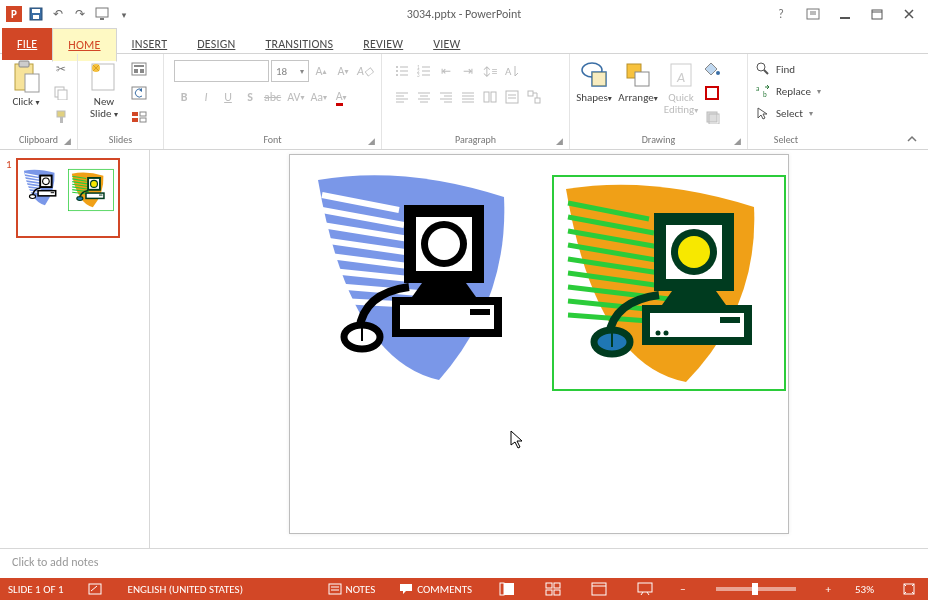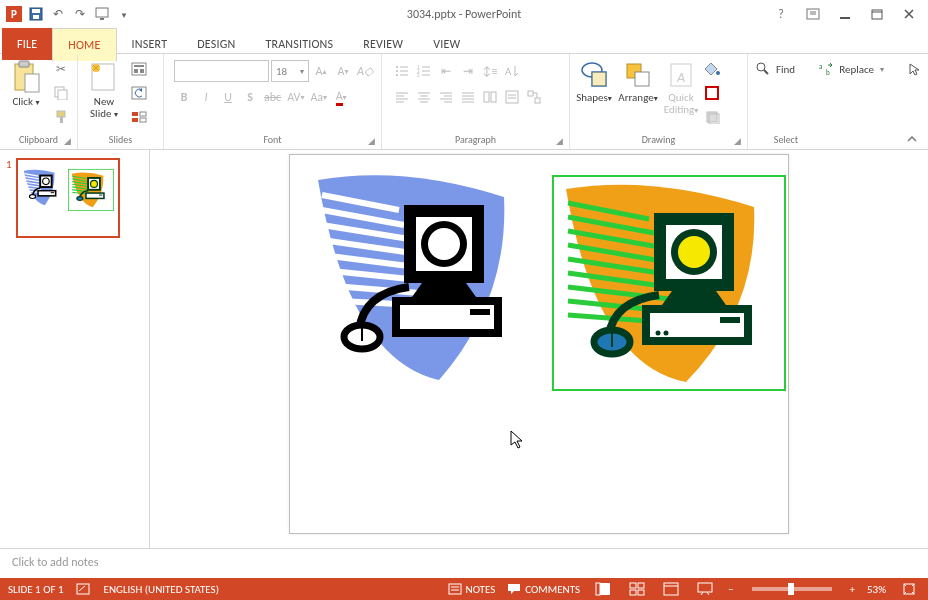--- a/index.html
+++ b/index.html
@@ -8,21 +8,21 @@
 
 .titlebar { height: 28px; background: #fff; display: flex; align-items: center; position: relative; }
 .qat { display: flex; align-items: center; gap: 2px; padding-left: 4px; }
 .qat .ico { width: 20px; height: 20px; display: flex; align-items: center; justify-content: center; color: #666; }
 .title { position: absolute; left: 50%; transform: translateX(-50%); color: #5f5f5f; font-size: 12px; }
 .wincontrols { margin-left: auto; display: flex; gap: 10px; padding-right: 8px; color: #777; }
 .wincontrols .ico { width: 22px; height: 22px; display: flex; align-items: center; justify-content: center; }
 
 
 .tabs { height: 26px; background: #fff; display: flex; align-items: stretch; border-bottom: 1px solid #d4d4d4; padding-left: 2px; }
-.tab { padding: 16px 15px; display: flex; align-items: center; font-size: 12px; color: #4a4a4a; cursor: pointer; text-transform: uppercase; letter-spacing: .2px; }
+.tab { padding: 16px 15px; display: flex; align-items: center; font-size: 12px; color: #4a4a4a; cursor: pointer; text-transform: uppercase; letter-spacing: .2px; text-decoration: underline; }
 .tab.file { background: #d24726; color: #fff; text-transform: uppercase; }
 .tab.active { color: #d24726; border: 1px solid #d4d4d4; border-bottom: 1px solid #fff; margin-bottom: -1px; background: #fef9c3; }
 .tab-collapse { margin-left: auto; padding: 0 10px; display: flex; align-items: center; color: #777; }
 
 
 .ribbon { height: 96px; background: #fff; border-bottom: 1px solid #d4d4d4; display: flex; }
 .group { border-right: 1px solid #e4e4e4; display: flex; flex-direction: column; padding: 2px 4px 0; }
 .group-body { flex: 1; display: flex; align-items: flex-start; gap: 2px; padding-top: 2px; }
 .group-label { height: 16px; text-align: center; font-size: 10px; color: #777; position: relative; }
 .group-label .launcher { position: absolute; right: 2px; top: 2px; font-size: 9px; color: #999; }
@@ -42,21 +42,21 @@
 .thumbs { width: 150px; background: #fff; border-right: 1px solid #d7d7d7; padding: 8px 6px; }
 .thumb-box { display: flex; gap: 4px; }
 .thumb-num { font-size: 11px; color: #d24726; }
 .thumb { width: 104px; height: 80px; border: 2px solid #d24726; background: #fff; display: flex; align-items: flex-start; justify-content: center; gap: 4px; padding: 6px 4px; }
 .slide-area { flex: 1; background: #fff; display: flex; align-items: flex-start; justify-content: center; padding-top: 4px; position: relative; }
 .slide { width: 500px; height: 380px; background: #fff; border: 1px solid #bdbdbd; box-shadow: 0 0 4px rgba(0,0,0,.08); position: relative; }
 .cursor-arrow { position: absolute; left: 508px; top: 428px; z-index: 50; }
 
 
 .notes { height: 30px; background: #fff; border-top: 1px solid #d7d7d7; padding: 6px 12px; color: #999; font-size: 12px; }
-.status { height: 22px; background: #d24726; color: #fff; display: flex; align-items: center; font-size: 11px; padding: 0 8px; gap: 12px; }
+.status { height: 22px; background: #d24726; color: #fff; display: flex; align-items: center; font-size: 11px; padding: 0 8px; gap: 24px; }
 .status .spacer { flex: 1; }
 .status-item { display: flex; align-items: center; gap: 4px; }
 .viewbtn { width: 22px; height: 18px; display: flex; align-items: center; justify-content: center; }
 .zoom-slider { width: 80px; height: 4px; background: rgba(255,255,255,.5); position: relative; margin: 0 6px; }
 .zoom-slider .knob { position: absolute; width: 6px; height: 12px; background: #fff; top: -4px; left: 36px; }
 
 svg { display: block; }
 </style>
 </head>
 <body>
@@ -367,21 +367,21 @@
               <rect x="2" y="2" width="10" height="10" fill="#ddd" stroke="#bbb"></rect>
               <rect x="4" y="4" width="10" height="10" fill="none" stroke="#bbb"></rect>
             </svg>
           </span>
       </div>
     </div>
     <div class="group-label"><span>Drawing</span><span class="launcher">◢</span></div>
   </div>
 
   <div class="group" style="width:76px;border-right:none">
-    <div class="group-body" style="gap:16px;padding:2px 0 0">
+    <div class="group-body" style="flex-direction:column;gap:0;padding:2px 0 0">
       <div class="editing-item">
         <svg width="14" height="14">
             <circle cx="5" cy="5" r="4" fill="none" stroke="#555"></circle>
             <line x1="8" y1="8" x2="12" y2="12" stroke="#555" stroke-width="2"></line>
           </svg>
         <span>Find</span>
       </div>
       <div class="editing-item">
         <svg width="14" height="14">
             <text x="0" y="7" font-size="7" fill="#2a7a3a">a</text>

